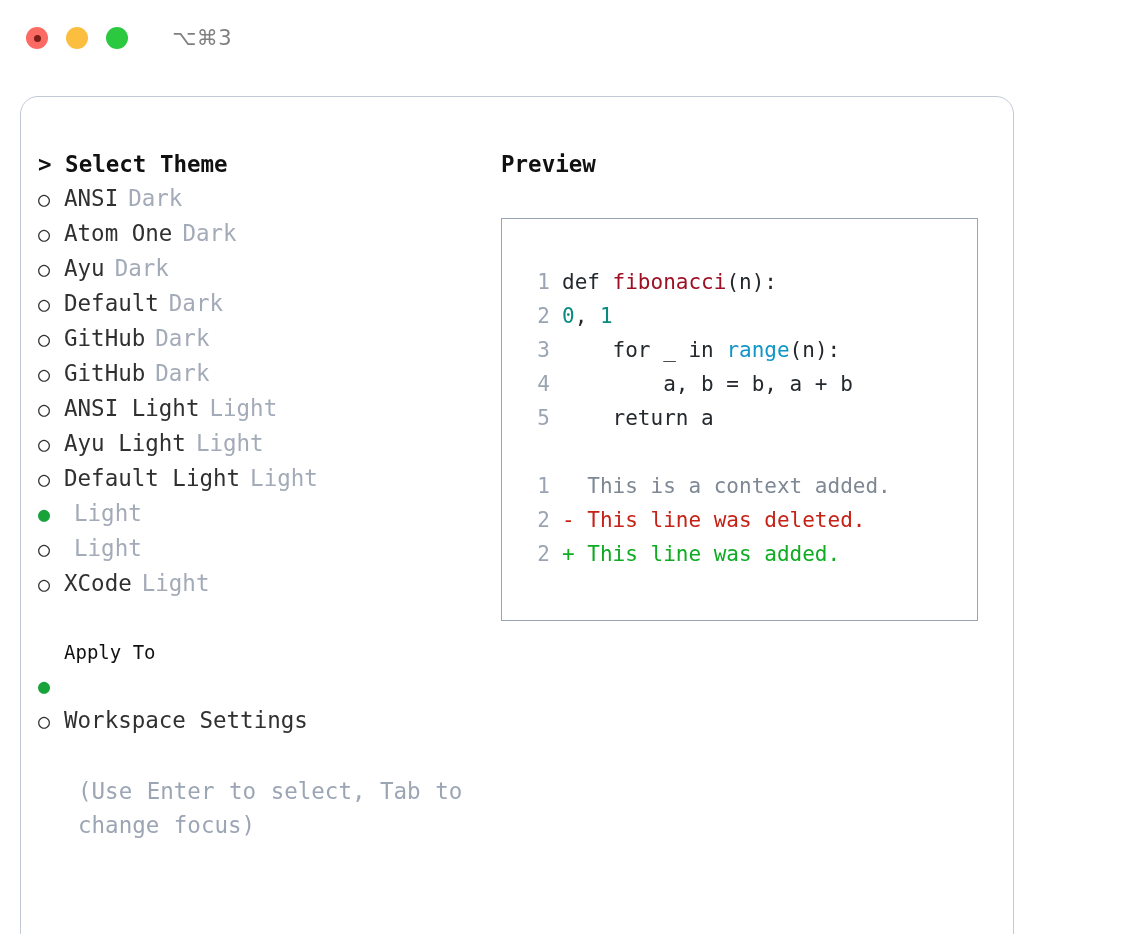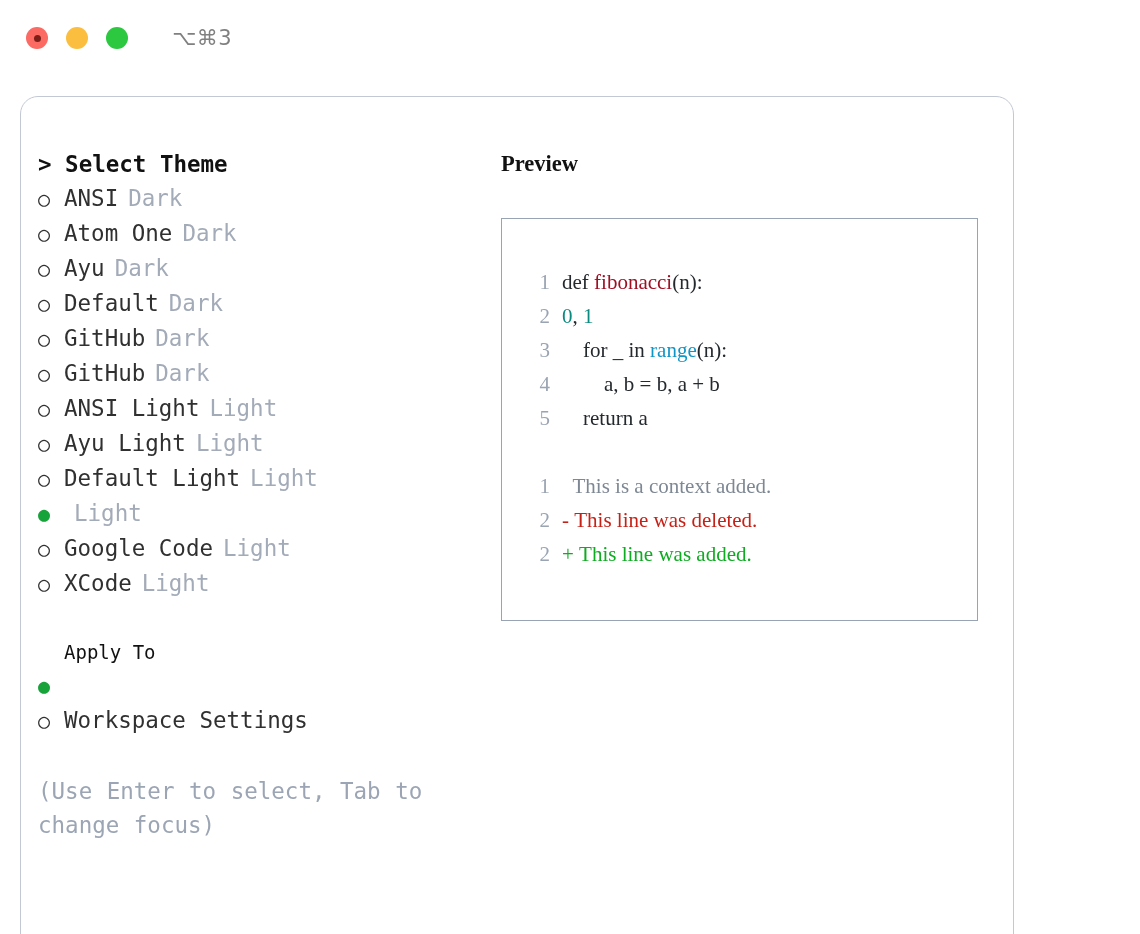--- a/index.html
+++ b/index.html
@@ -88,21 +88,20 @@
     position: absolute;
     left: 17px;
     top: 50px;
     width: 440px;
   }
   #preview-column {
     position: absolute;
     left: 480px;
     top: 50px;
     width: 500px;
-    font-family: Liberation Serif, serif;
   }
 
   
   .section-heading {
     font-size: 22.5px;
     font-weight: bold;
     color: #111111;
     line-height: 34px;
     white-space: pre;
   }
@@ -157,20 +156,21 @@
   .apply-item.selected .apply-label { color: #17a23a; }
 
   
   #hint-text {
     margin-top: 36px;
     font-size: 22.5px;
     line-height: 34px;
     color: #9ba5b4;
     width: 400px;
     word-spacing: 1px;
+    margin-left: 40px;
   }
 
   
   #preview-box {
     margin-top: 37px;
     width: 477px;
     height: 403px;
     box-sizing: border-box;
     border: 1.5px solid #98a3b3;
     background: #ffffff;
@@ -227,21 +227,21 @@
           <div class="theme-item"><span class="bullet">○</span><span class="theme-name">ANSI</span><span class="theme-kind">Dark</span></div>
           <div class="theme-item"><span class="bullet">○</span><span class="theme-name">Atom One</span><span class="theme-kind">Dark</span></div>
           <div class="theme-item"><span class="bullet">○</span><span class="theme-name">Ayu</span><span class="theme-kind">Dark</span></div>
           <div class="theme-item"><span class="bullet">○</span><span class="theme-name">Default</span><span class="theme-kind">Dark</span></div>
           <div class="theme-item"><span class="bullet">○</span><span class="theme-name">GitHub</span><span class="theme-kind">Dark</span></div>
           <div class="theme-item"><span class="bullet">○</span><span class="theme-name">GitHub</span><span class="theme-kind">Dark</span></div>
           <div class="theme-item"><span class="bullet">○</span><span class="theme-name">ANSI Light</span><span class="theme-kind">Light</span></div>
           <div class="theme-item"><span class="bullet">○</span><span class="theme-name">Ayu Light</span><span class="theme-kind">Light</span></div>
           <div class="theme-item"><span class="bullet">○</span><span class="theme-name">Default Light</span><span class="theme-kind">Light</span></div>
           <div class="theme-item selected"><span class="bullet">●</span><span class="theme-kind">Light</span></div>
-          <div class="theme-item"><span class="bullet">○</span><span class="theme-name">Google Code</span><span class="theme-kind">Light</span></div>
+          <div class="theme-item"><span class="bullet">○</span><span class="theme-kind">Light</span></div>
           <div class="theme-item"><span class="bullet">○</span><span class="theme-name">XCode</span><span class="theme-kind">Light</span></div>
         </div>
 
       <div id="apply-to-group">
         <div class="group-label">Apply To</div>
         <div id="apply-to-list">
             <div class="apply-item selected"><span class="bullet">●</span></div>
             <div class="apply-item"><span class="bullet">○</span><span class="apply-label">Workspace Settings</span></div>
           </div>
       </div>

